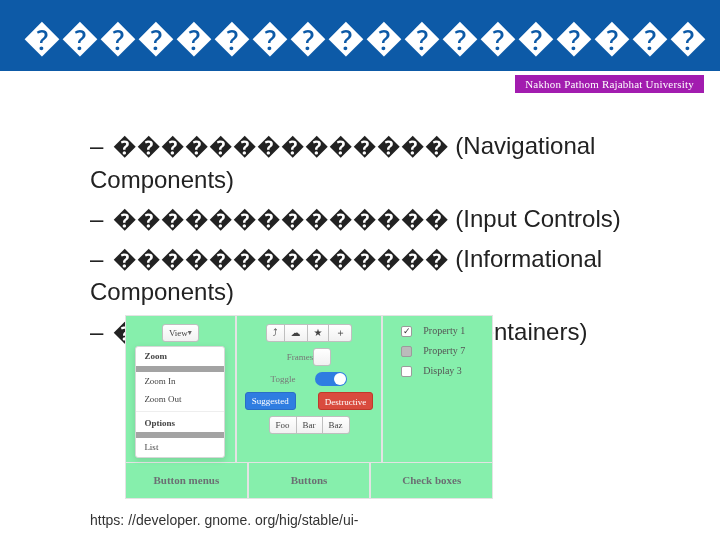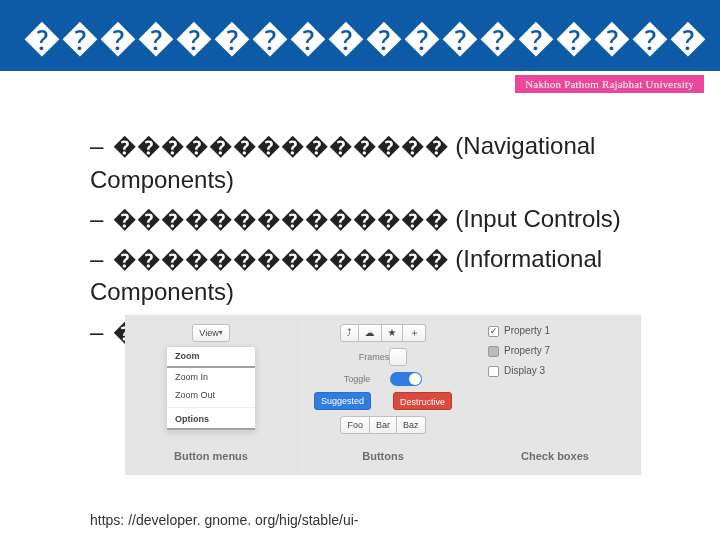--- a/index.html
+++ b/index.html
@@ -14,21 +14,21 @@
     letter-spacing: 2px;
     white-space: nowrap;
     overflow: hidden;
   }
 
   .subheader-row { height: 24px; position: relative; }
   .subheader-tag {
     position: absolute;
     right: 16px;
     top: 4px;
-    background: #ec4899;
+    background: #a21caf;
     color: #fff;
     font-size: 11px;
     padding: 3px 10px;
     font-family: "Times New Roman", serif;
     letter-spacing: 0.2px;
   }
 
   .content {
     padding: 34px 40px 0 90px;
     font-size: 24px;
@@ -37,25 +37,25 @@
     position: relative;
   }
   .bullet-item { margin-bottom: 6px; }
   .dash { display:inline-block; width: 16px; }
 
   
   .fig {
     position: absolute;
     left: 125px;
     top: 220px;
-    width: 516px;
-    background: #e5e5e5;
+    width: 368px;
+    background: #86efac;
     font-size: 10px;
     color: #555;
-    font-family: Liberation Sans, sans-serif;
+    font-family: Liberation Serif, serif;
   }
   .fig-row { display: flex; }
   .fig-cell {
     flex: 1 1 0;
     border: 1px solid #e3e3e3;
     padding: 8px 8px 4px 8px;
     display: flex;
     flex-direction: column;
     align-items: center;
     gap: 4px;
@@ -83,35 +83,35 @@
   .btn-group .mini-btn:last-child  { border-radius:0 3px 3px 0; border-left:none; }
   .btn-group .mini-btn + .mini-btn { border-left:none; }
 
   .drop-caret::after { content:" ▾"; font-size:8px; color:#666; }
 
   .menu-list {
     border:1px solid #d7d7d7; border-radius:3px; width: 90px;
     box-shadow: 0 2px 6px rgba(0,0,0,0.12);
     font-size:9px; color:#444; background:#fff;
   }
-  .menu-list .hdr { padding:3px 8px; font-weight:bold; border-bottom:2px solid #a3a3a3;}
+  .menu-list .hdr { padding:3px 8px; font-weight:bold; border-bottom:6px solid #a3a3a3;}
   .menu-list .item { padding:3px 8px; }
   .menu-list .item.sel { color:#e67e22; font-weight:bold; }
   .menu-list .sep { border-top:1px solid #eee; margin:2px 0; }
 
   .toggle {
     width: 32px; height: 14px; border-radius: 8px;
     background:#2f7de1; position:relative;
   }
   .toggle::after{
     content:""; position:absolute; right:1px; top:1px;
     width:12px; height:12px; background:#fff; border-radius:50%;
   }
 
-  .check-line { display:flex; align-items:center; gap:5px; font-size:10px; color:#555; }
+  .check-line { display:flex; align-items:center; gap:11px; font-size:10px; color:#555; }
   .chk { width:11px; height:11px; border:1px solid #9b9b9b; border-radius:2px; display:inline-flex; align-items:center; justify-content:center; font-size:9px; color:#333; background:#fff;}
   .chk.on::after{content:"✓";}
   .chk.mixed{ background:#bbb; }
 
   .icon-share, .icon-cloud, .icon-star, .icon-plus { font-size:10px; line-height:1; }
 
   .cell-stack { display:flex; flex-direction:column; align-items:center; gap:6px; width:100%; }
   .lbl { font-size:9px; color:#777; }
 
   .footer-url {
@@ -167,20 +167,21 @@
       <div class="fig-cell">
         <div class="mini-btn drop-caret">
           <span>View</span>
         </div>
         <div class="menu-list">
           <div class="hdr">Zoom</div>
           <div class="item">Zoom In</div>
           <div class="item">Zoom Out</div>
           <div class="sep"></div>
           <div class="hdr">Options</div>
+          <div class="item">List</div>
         </div>
       </div>
 
       <div class="fig-cell">
         <div class="cell-stack">
           <div class="btn-group">
             <div class="mini-btn">
                 <span class="icon-share">⤴</span>
               </div>
             <div class="mini-btn">

